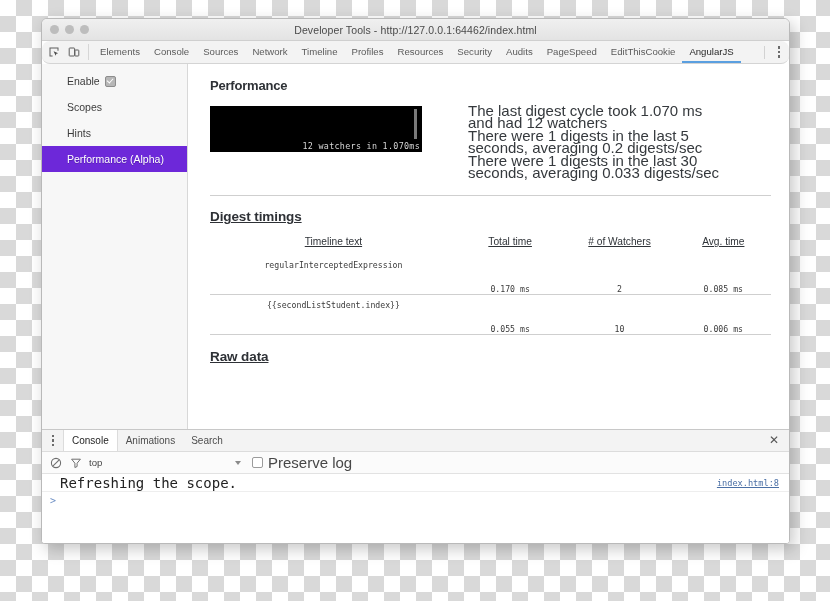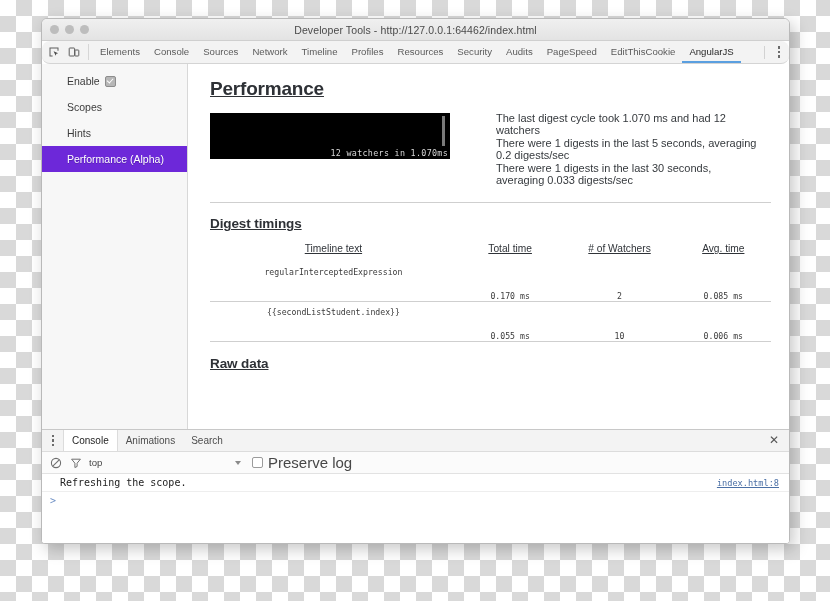--- a/index.html
+++ b/index.html
@@ -201,26 +201,25 @@
   }
 
   
   .content {
     flex: 1 1 auto;
     padding: 14px 18px 0 22px;
     overflow: hidden;
     min-width: 0;
   }
   h1.section {
-    font-size: 19px;
+    font-size: 13px;
     font-weight: bold;
     color: #2e3136;
     margin: 0 0 12px 0;
     letter-spacing: -0.2px;
-    text-decoration: underline;
   }
   h2.section {
     font-size: 13.5px;
     font-weight: bold;
     color: #2e3136;
     margin: 0 0 10px 0;
     letter-spacing: -0.1px;
     text-decoration: underline;
   }
   .perf-row {
@@ -229,42 +228,41 @@
     gap: 46px;
   }
   .graph {
     width: 212px;
     height: 46px;
     background: #000000;
     position: relative;
     flex: 0 0 212px;
     overflow: hidden;
     margin-top: 1px;
-    padding-left: 28px;
   }
   .graph .needle {
     position: absolute;
     right: 5px;
     top: 3px;
     width: 3px;
     height: 30px;
     background: #7a7a7a;
   }
   .graph .glabel {
     position: absolute;
     right: 2px;
     bottom: 1px;
     font-family: "DejaVu Sans Mono", monospace;
     font-size: 8.4px;
     color: #d6d6d6;
     white-space: nowrap;
     letter-spacing: 0.3px;
   }
   .stats {
-    font-size: 11px;
+    font-size: 15px;
     color: #35393d;
     line-height: 12.4px;
     max-width: 262px;
   }
   .stats p { margin: 0; }
 
   .hr {
     border: none;
     border-top: 1px solid #cfcfcf;
     margin: 16px 0 13px 0;
@@ -415,21 +413,21 @@
   .console-line {
     height: 17px;
     display: flex;
     align-items: center;
     border-bottom: 1px solid #eeeeee;
     padding-left: 18px;
     position: relative;
   }
   .console-msg {
     font-family: "DejaVu Sans Mono", monospace;
-    font-size: 10px;
+    font-size: 14px;
     color: #222;
   }
   .console-source {
     position: absolute;
     right: 10px;
     font-family: "DejaVu Sans Mono", monospace;
     font-size: 8.6px;
     color: #4a6fa5;
     text-decoration: underline;
     cursor: default;

